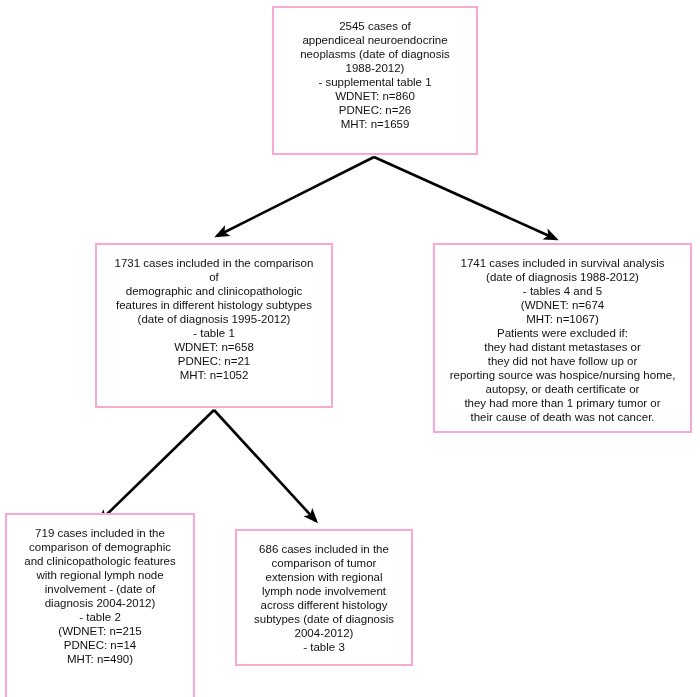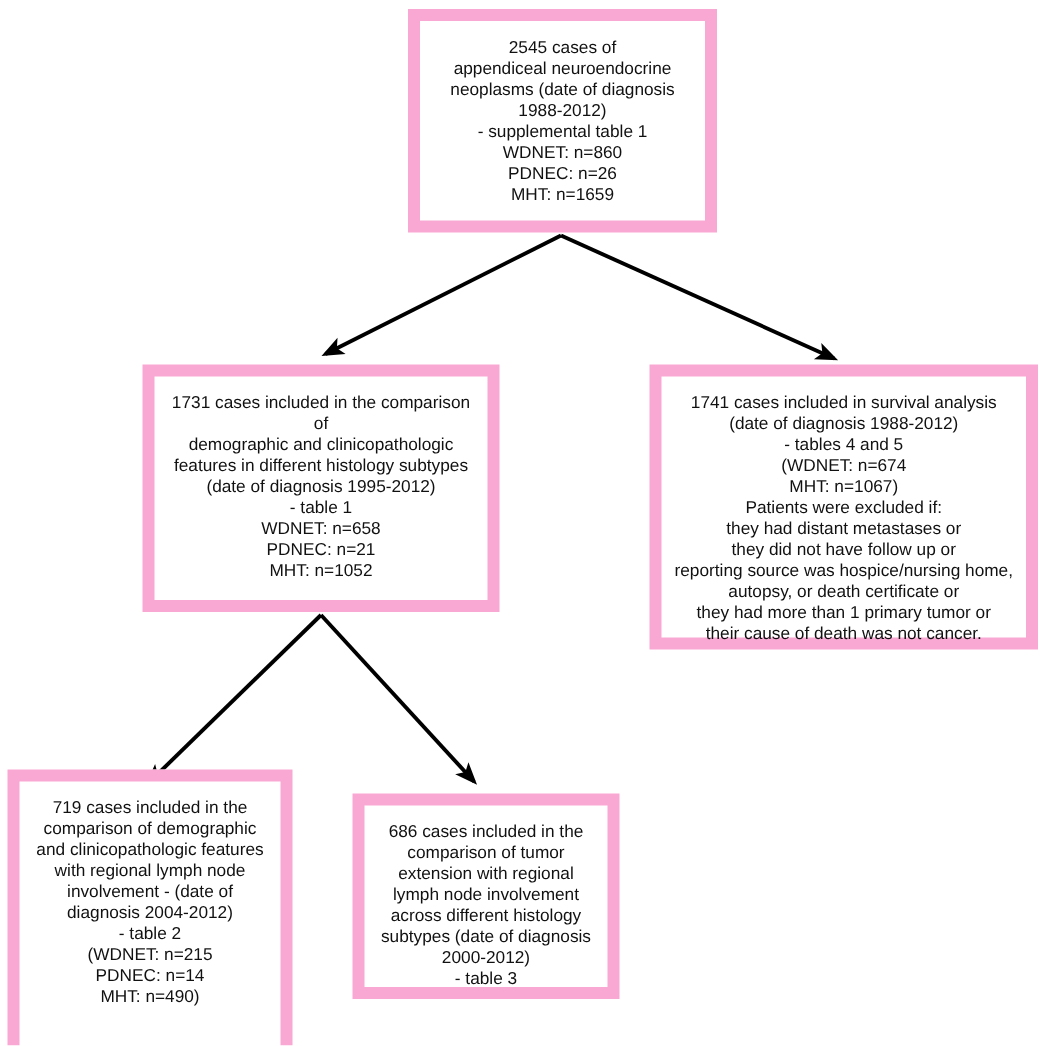--- a/index.html
+++ b/index.html
@@ -11,21 +11,21 @@
     position: relative;
     width: 700px;
     height: 697px;
     background: #ffffff;
     font-family: "Liberation Sans", sans-serif;
     overflow: hidden;
   }
   .node {
     position: absolute;
     box-sizing: border-box;
-    border: 8px solid #f9a8d4;
+    border: 2px solid #f9a8d4;
     background: #ffffff;
     color: #111111;
     text-align: center;
     font-size: 11.5px;
     line-height: 14px;
   }
   .node .node-text {
     white-space: pre-line;
     padding: 11px 4px 4px 4px;
   }
@@ -119,17 +119,17 @@
 MHT: n=490)</div>
   </div>
 
   <div class="node" id="node-tumor-extension">
     <div class="node-text">686 cases included in the
 comparison of tumor
 extension with regional
 lymph node involvement
 across different histology
 subtypes (date of diagnosis
-2000-2012)
+2004-2012)
 - table 3</div>
   </div>
 
 </div>
 
 </body></html>

